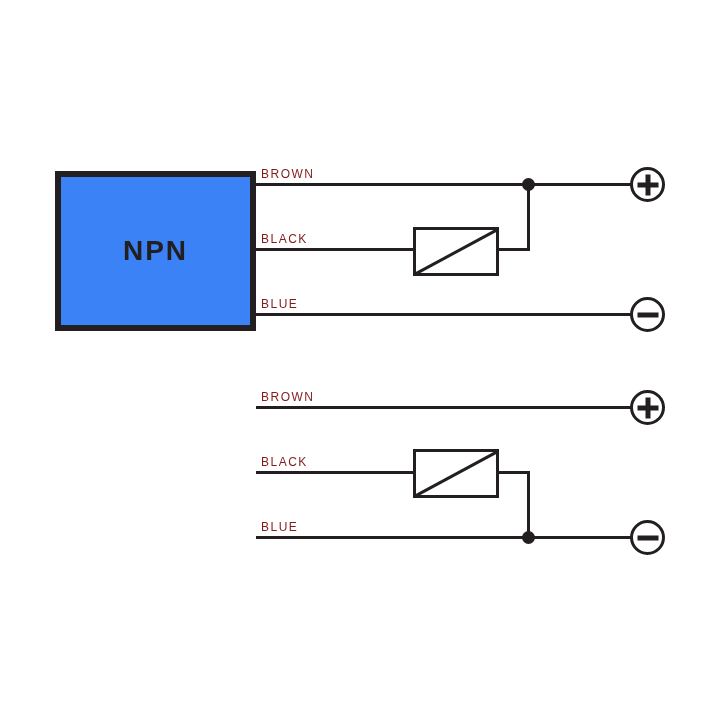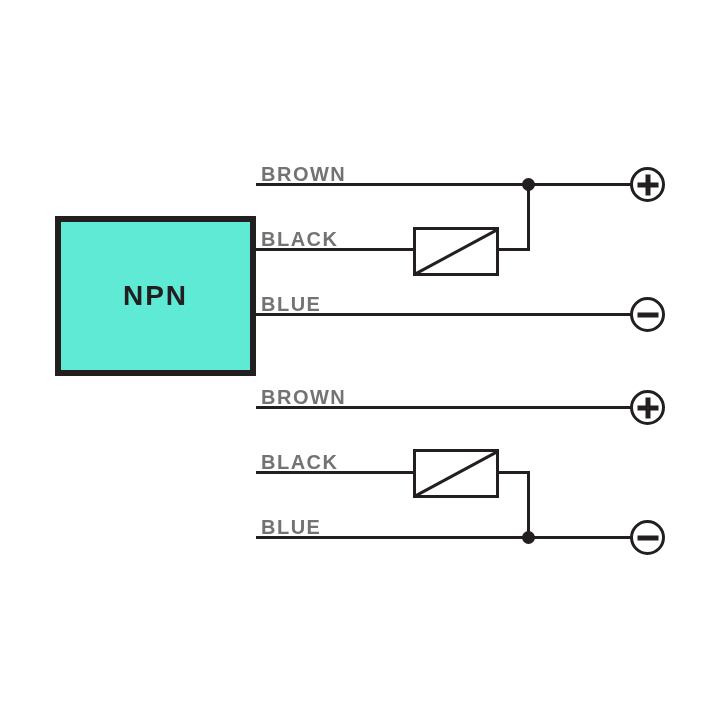--- a/index.html
+++ b/index.html
@@ -15,49 +15,48 @@
     font-family: "Liberation Sans", sans-serif;
     color: #231f20;
     overflow: hidden;
   }
   .sensor-box {
     position: absolute;
     box-sizing: border-box;
     width: 201px;
     height: 160px;
     border: 6px solid #231f20;
-    background: #5eead4;
+    background: #3b82f6;
     display: flex;
     align-items: center;
     justify-content: center;
-    margin-top: 45px;
   }
   .sensor-label {
     font-size: 28px;
     font-weight: bold;
     letter-spacing: 2px;
     color: #231f20;
   }
   .wire {
     position: absolute;
     height: 3px;
     background: #231f20;
   }
   .wire-v {
     position: absolute;
     width: 3px;
     background: #231f20;
   }
   .wire-label {
     position: absolute;
-    font-size: 20px;
-    font-weight: bold;
+    font-size: 12px;
+    font-weight: normal;
     letter-spacing: 1.5px;
     line-height: 16px;
-    color: #737373;
+    color: #7f1d1d;
     white-space: nowrap;
   }
   .load-box {
     position: absolute;
     box-sizing: border-box;
     width: 86px;
     height: 49px;
     border: 3px solid #231f20;
     background: #ffffff;
   }

